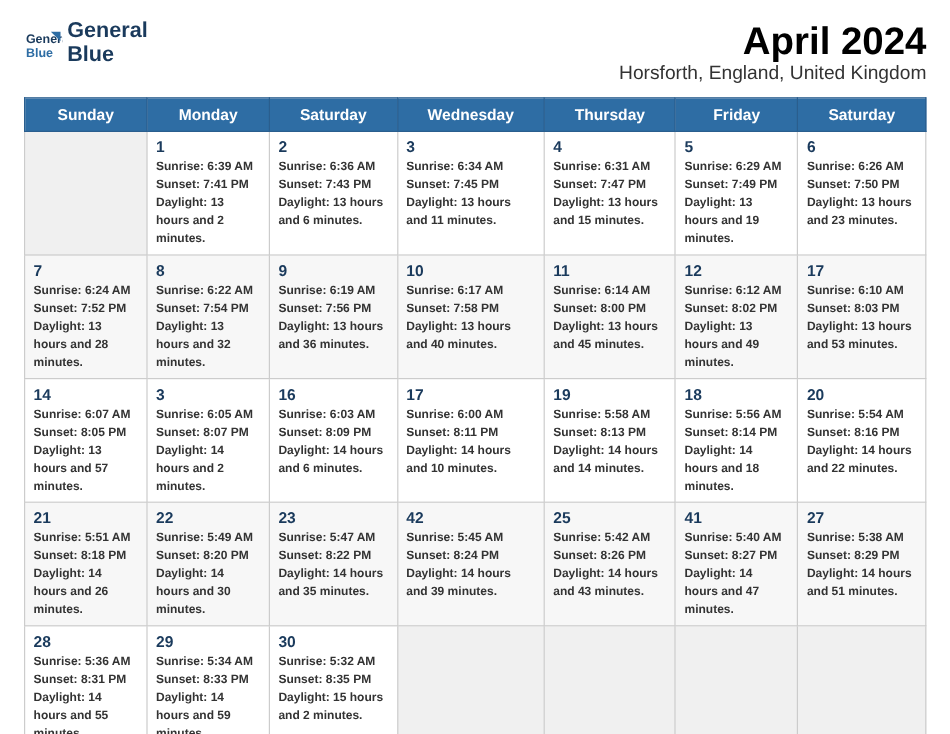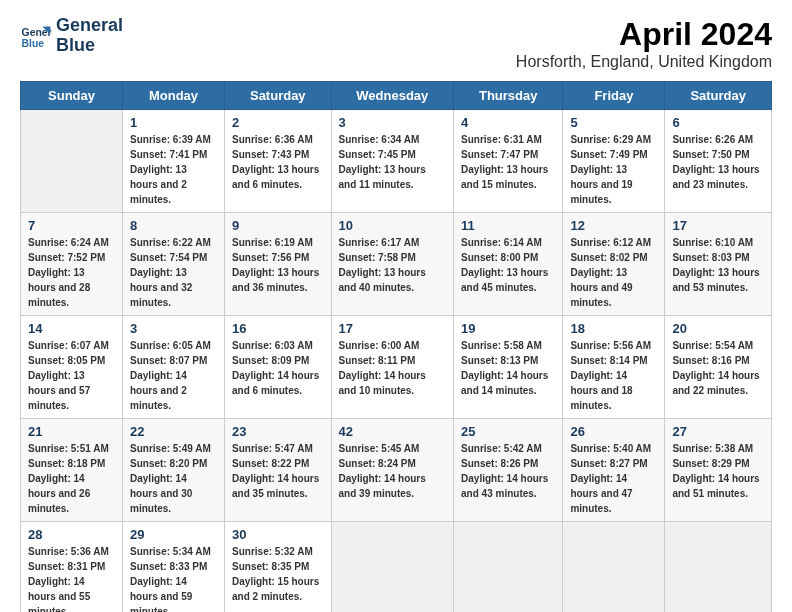--- a/index.html
+++ b/index.html
@@ -224,21 +224,21 @@
         </td>
         <td>
           <span class="day-number">42</span>
           <div class="day-info">Sunrise: 5:45 AM<br>Sunset: 8:24 PM<br>Daylight: 14 hours and 39 minutes.</div>
         </td>
         <td>
           <span class="day-number">25</span>
           <div class="day-info">Sunrise: 5:42 AM<br>Sunset: 8:26 PM<br>Daylight: 14 hours and 43 minutes.</div>
         </td>
         <td>
-          <span class="day-number">26</span>
+          <span class="day-number">41</span>
           <div class="day-info">Sunrise: 5:40 AM<br>Sunset: 8:27 PM<br>Daylight: 14 hours and 47 minutes.</div>
         </td>
         <td>
           <span class="day-number">27</span>
           <div class="day-info">Sunrise: 5:38 AM<br>Sunset: 8:29 PM<br>Daylight: 14 hours and 51 minutes.</div>
         </td>
       </tr>
       <tr>
         <td>
           <span class="day-number">28</span>

